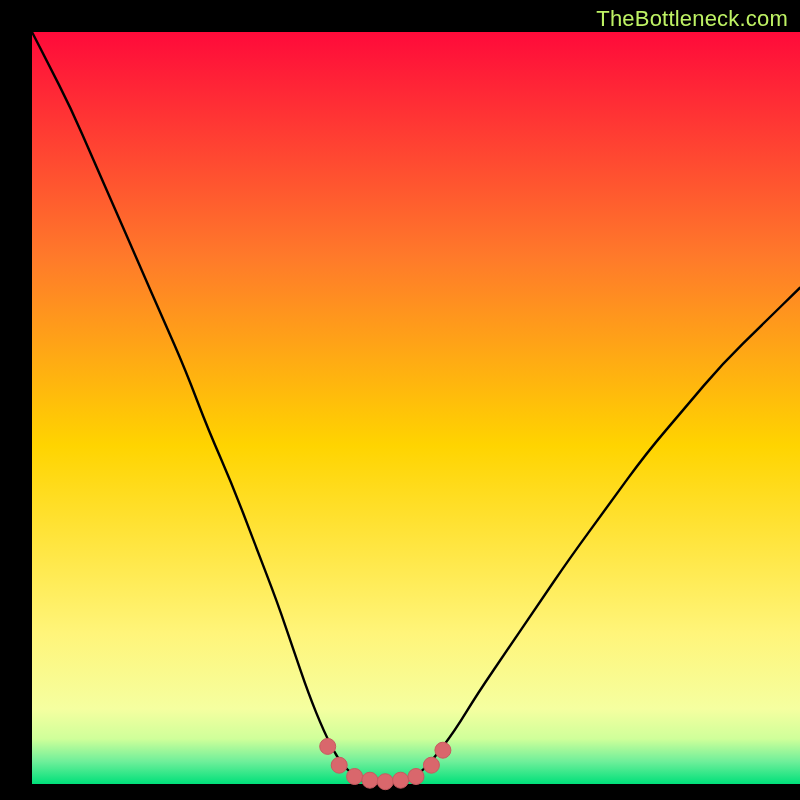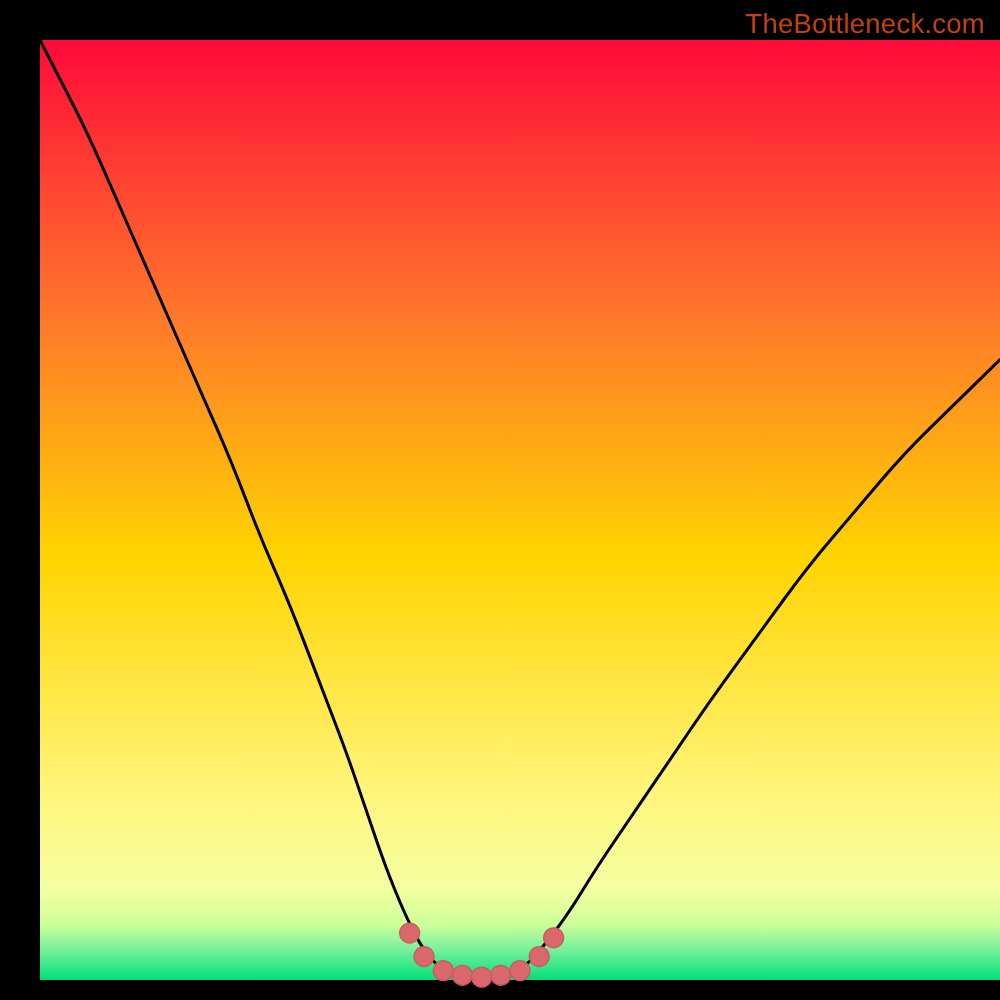--- a/index.html
+++ b/index.html
@@ -14,21 +14,21 @@
   .frame {
     position: relative;
     width: 800px;
     height: 800px;
     background: #000;
   }
   .attribution {
     position: absolute;
     top: 6px;
     right: 12px;
-    color: #c2410c;
+    color: #bef264;
     font-size: 22px;
     font-weight: 400;
     letter-spacing: 0.2px;
     z-index: 10;
   }
   svg {
     position: absolute;
     top: 0;
     left: 0;
   }

